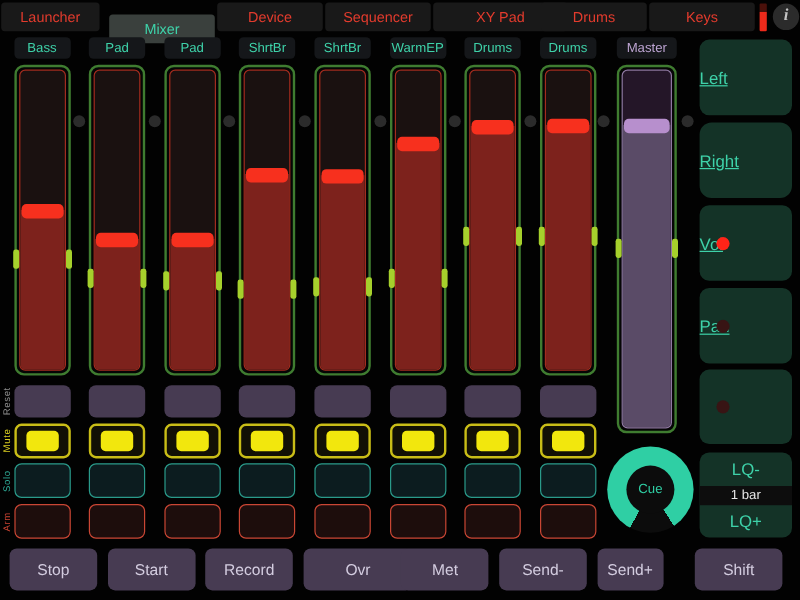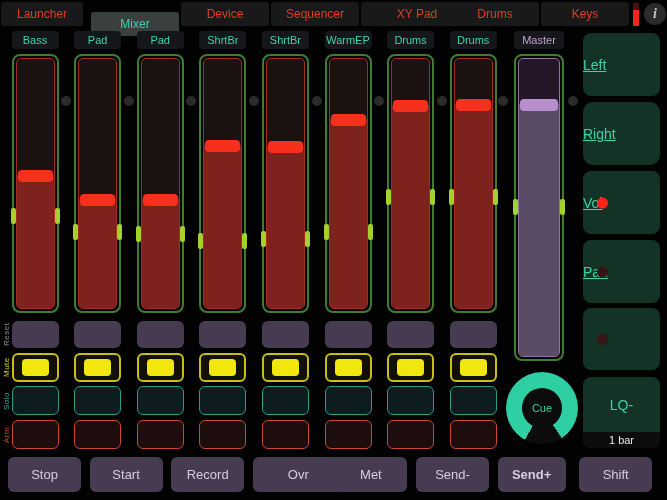--- a/index.html
+++ b/index.html
@@ -232,28 +232,29 @@
         <span>Pan</span>
         <div class="pdot" style="background: rgb(56, 20, 20);"></div>
       </div>
       <div class="panel-btn" style="top: 308px; height: 62px;">
         <span></span>
         <div class="pdot" style="background: rgb(56, 20, 20);"></div>
       </div>
       <div class="lq-group">
         <div class="lq-btn">LQ-</div>
         <div class="lq-val">1 bar</div>
+        <div class="lq-btn">LQ+</div>
       </div>
       <div class="cue-knob">
         <div class="inner">Cue</div>
       </div>
     </div>
   <div id="transport">
       <div class="tbtn" style="left: 8px; width: 73px;">Stop</div>
       <div class="tbtn" style="left: 89.6px; width: 73px;">Start</div>
       <div class="tbtn" style="left: 171.2px; width: 73px;">Record</div>
       <div class="tbtn" style="left: 252.8px; width: 91px;">Ovr</div>
       <div class="tbtn" style="left: 334.4px; width: 73px;">Met</div>
       <div class="tbtn" style="left: 416px; width: 73px;">Send-</div>
-      <div class="tbtn" style="left: 497.6px; width: 68px; font-weight: bold;">Send+</div>
+      <div class="tbtn" style="left: 497.6px; width: 55px;">Send+</div>
       <div class="tbtn" style="left: 579.2px; width: 73px;">Shift</div>
     </div>
 </div>
 
 </body></html>

